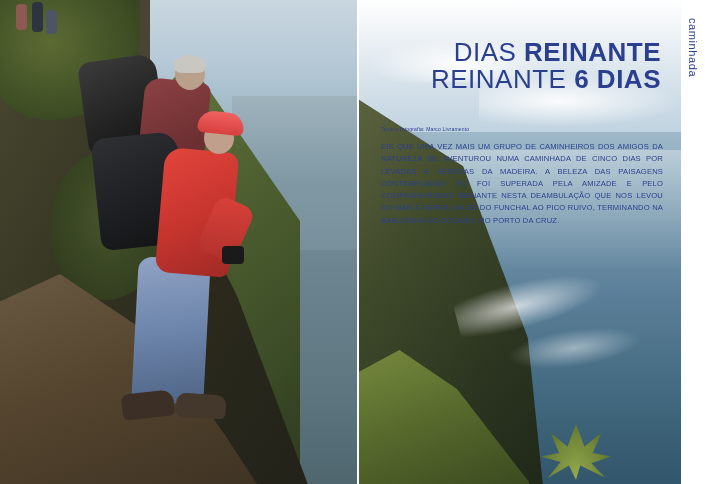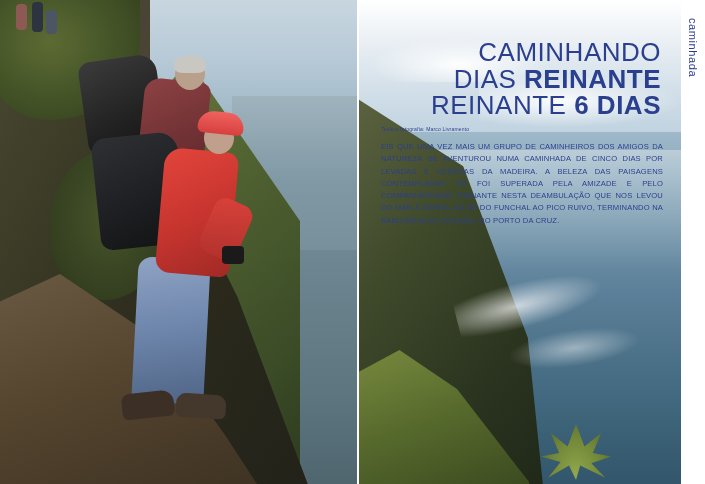--- a/index.html
+++ b/index.html
@@ -316,21 +316,20 @@
       <div class="pr-sea"></div>
       <div class="pr-sea-shimmer"></div>
       <div class="pr-cliff"></div>
       <div class="pr-foam"></div>
       <div class="pr-foam2"></div>
       <div class="pr-green"></div>
       <div class="pr-agave"></div>
     </div>
 
     <h1 class="headline">
-      <span class="hl-line hl-1">CAMINHANDO</span>
       <span class="hl-line hl-2"><span>DIAS </span><span class="bold">REINANTE</span></span>
       <span class="hl-line hl-3"><span>REINANTE </span><span class="bold">6 DIAS</span></span>
     </h1>
 
     <div class="credit">Texto e fotografia: Marco Livramento</div>
 
     <p class="lede">EIS QUE UMA VEZ MAIS UM GRUPO DE CAMINHEIROS DOS AMIGOS DA NATUREZA SE AVENTUROU NUMA CAMINHADA DE CINCO DIAS POR LEVADAS E VEREDAS DA MADEIRA. A BELEZA DAS PAISAGENS CONTEMPLADAS SÓ FOI SUPERADA PELA AMIZADE E PELO COMPANHEIRISMO REINANTE NESTA DEAMBULAÇÃO QUE NOS LEVOU DO MAR À SERRA, DA SÉ DO FUNCHAL AO PICO RUIVO, TERMINANDO NA BABUJINHA DO OCEANO, NO PORTO DA CRUZ.</p>
 
     <div class="runhead">caminhada</div>
   </div>

